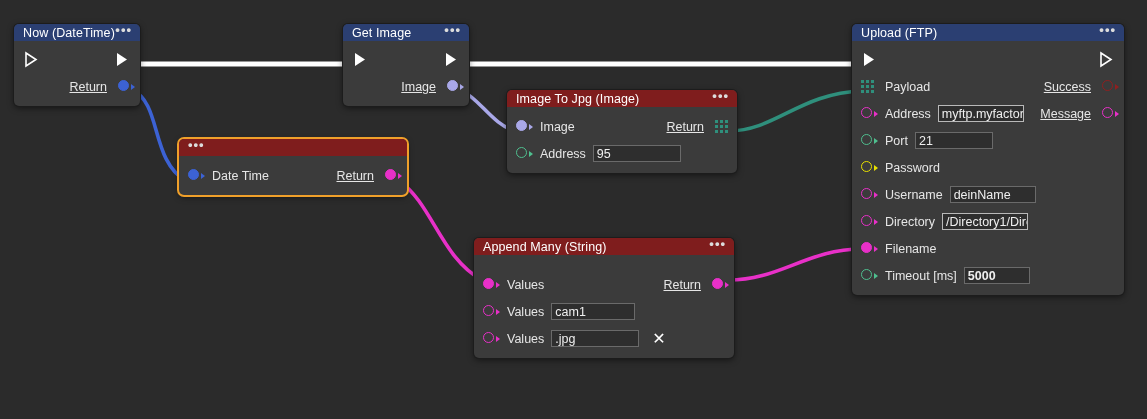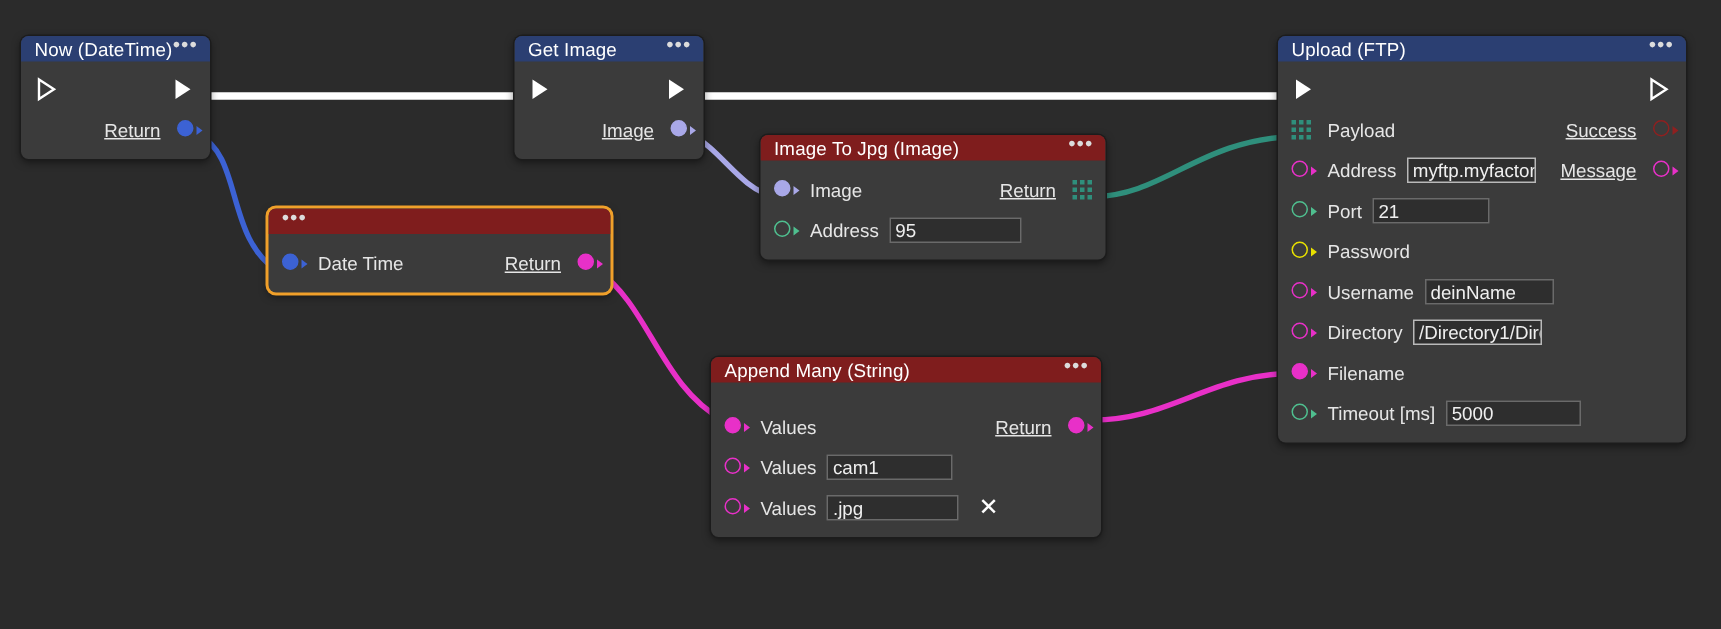--- a/index.html
+++ b/index.html
@@ -384,18 +384,18 @@
         </span>
         <span class="lbl">Filename</span>
       </div>
 
       <div class="row in-row">
         <span class="sock" style="color:#4fbf8f;">
           <span class="ring" style="border-color:#4fbf8f;"></span>
             <span class="nub"></span>
         </span>
         <span class="lbl">Timeout [ms]</span>
-        <span class="field" style="width:90px;">5000</span>
+        <span class="field" style="width:66px;font-weight:bold;">5000</span>
       </div>
     </div>
   </div>
 
 </div>
 
 </body></html>

